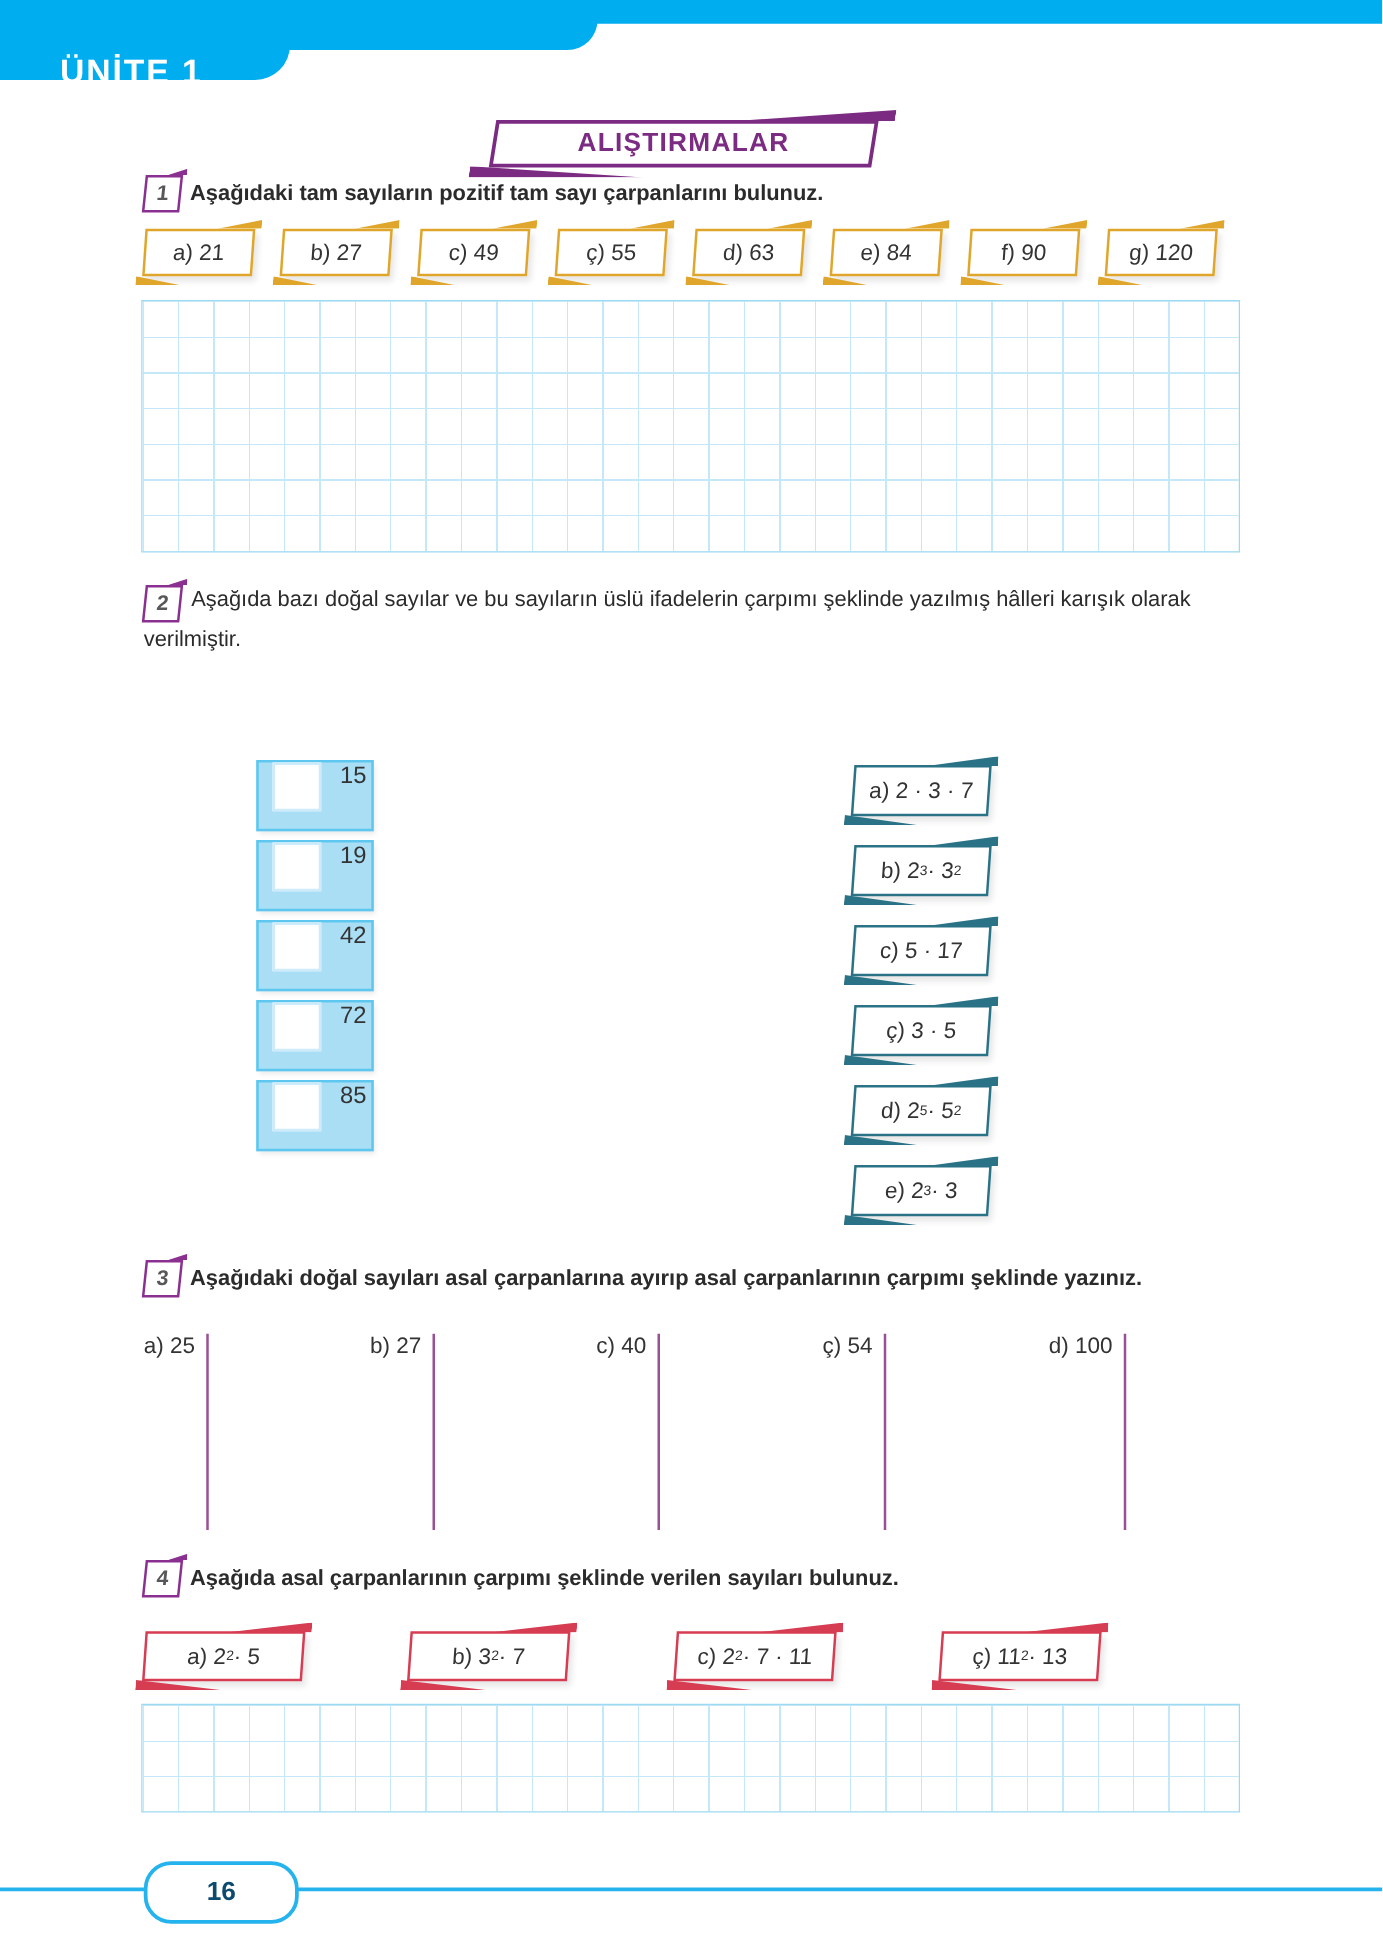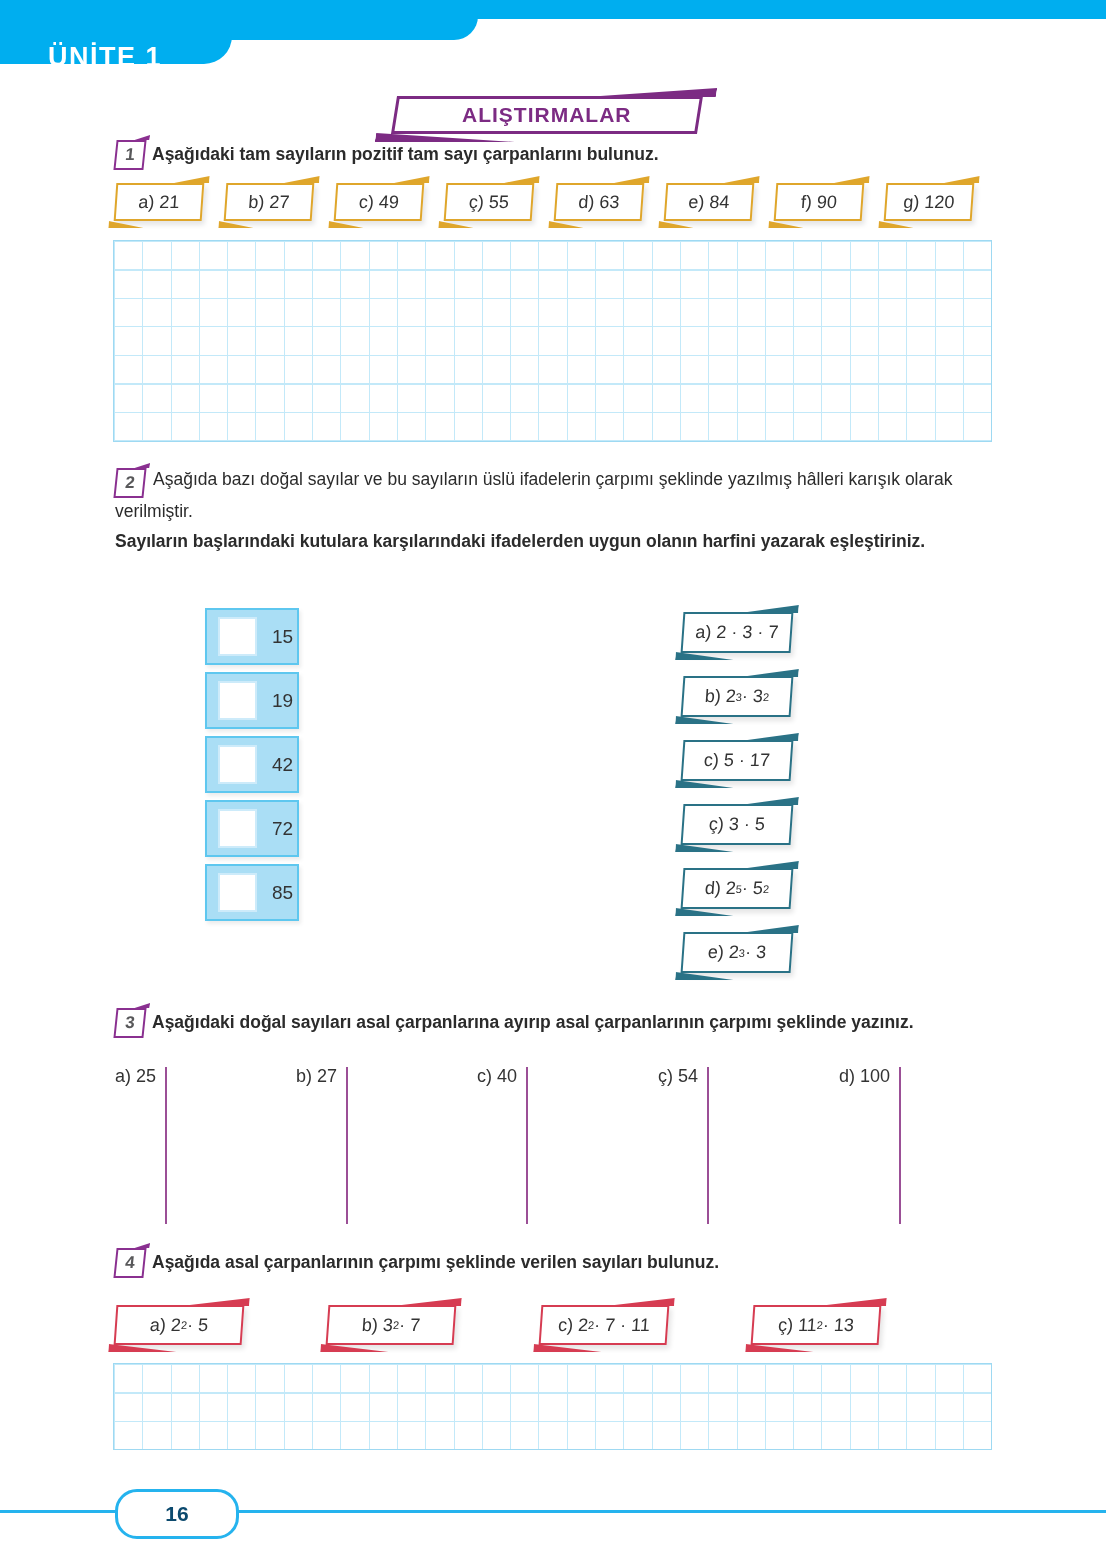--- a/index.html
+++ b/index.html
@@ -55,21 +55,21 @@
   .grid-area{position:absolute;left:113px;width:877px;background:#fff;border:1px solid #9ed9f2;
      background-image:
        repeating-linear-gradient(to right, var(--grid-line) 0 1px, transparent 1px 28.3px),
        repeating-linear-gradient(to bottom, var(--grid-line) 0 1px, transparent 1px 28.5px);}
   #grid-1{top:240px;height:200px;}
   #grid-2{top:1363px;height:85px;}
 
   
   #q2-left{position:absolute;left:205px;top:608px;}
   .numbox{width:90px;height:53px;background:var(--box-fill);border:2px solid var(--box-border);
-          display:flex;align-items:center;margin-bottom:7px;box-shadow:2px 3px 4px rgba(0,0,0,0.08);}
+          display:flex;align-items:flex-start;margin-bottom:7px;box-shadow:2px 3px 4px rgba(0,0,0,0.08);}
   .ansbox{width:35px;height:35px;background:#fff;border:2px solid #cdebfa;margin-left:11px;}
   .numval{margin-left:15px;font-size:19px;color:#333;}
 
   #q2-options{position:absolute;left:682px;top:612px;}
   #q2-options .tag{width:106px;height:37px;margin-bottom:23px;}
 
   
   #q3-items{position:absolute;left:115px;top:1066px;display:flex;width:990px;}
   .q3col{width:181px;display:flex;align-items:flex-start;}
   .q3label{font-size:18px;color:#333;white-space:nowrap;}
@@ -109,21 +109,20 @@
       <div class="tag gold">ç) 55</div>
       <div class="tag gold">d) 63</div>
       <div class="tag gold">e) 84</div>
       <div class="tag gold">f) 90</div>
       <div class="tag gold">g) 120</div>
     </div>
   <div class="grid-area" id="grid-1"></div>
 
   <div class="qnum" style="left:115px;top:468px;">2</div>
   <div class="qpara" style="left:115px;top:463px;width:876px;text-indent:38px;">Aşağıda bazı doğal sayılar ve bu sayıların üslü ifadelerin çarpımı şeklinde yazılmış hâlleri karışık olarak verilmiştir.</div>
-  <div class="qtext" style="left:115px;top:531px;">Sayıların başlarındaki kutulara karşılarındaki ifadelerden uygun olanın harfini yazarak eşleştiriniz.</div>
   <div id="q2-left">
       <div class="numbox">
         <div class="ansbox"></div>
         <span class="numval">15</span>
       </div>
       <div class="numbox">
         <div class="ansbox"></div>
         <span class="numval">19</span>
       </div>
       <div class="numbox">

